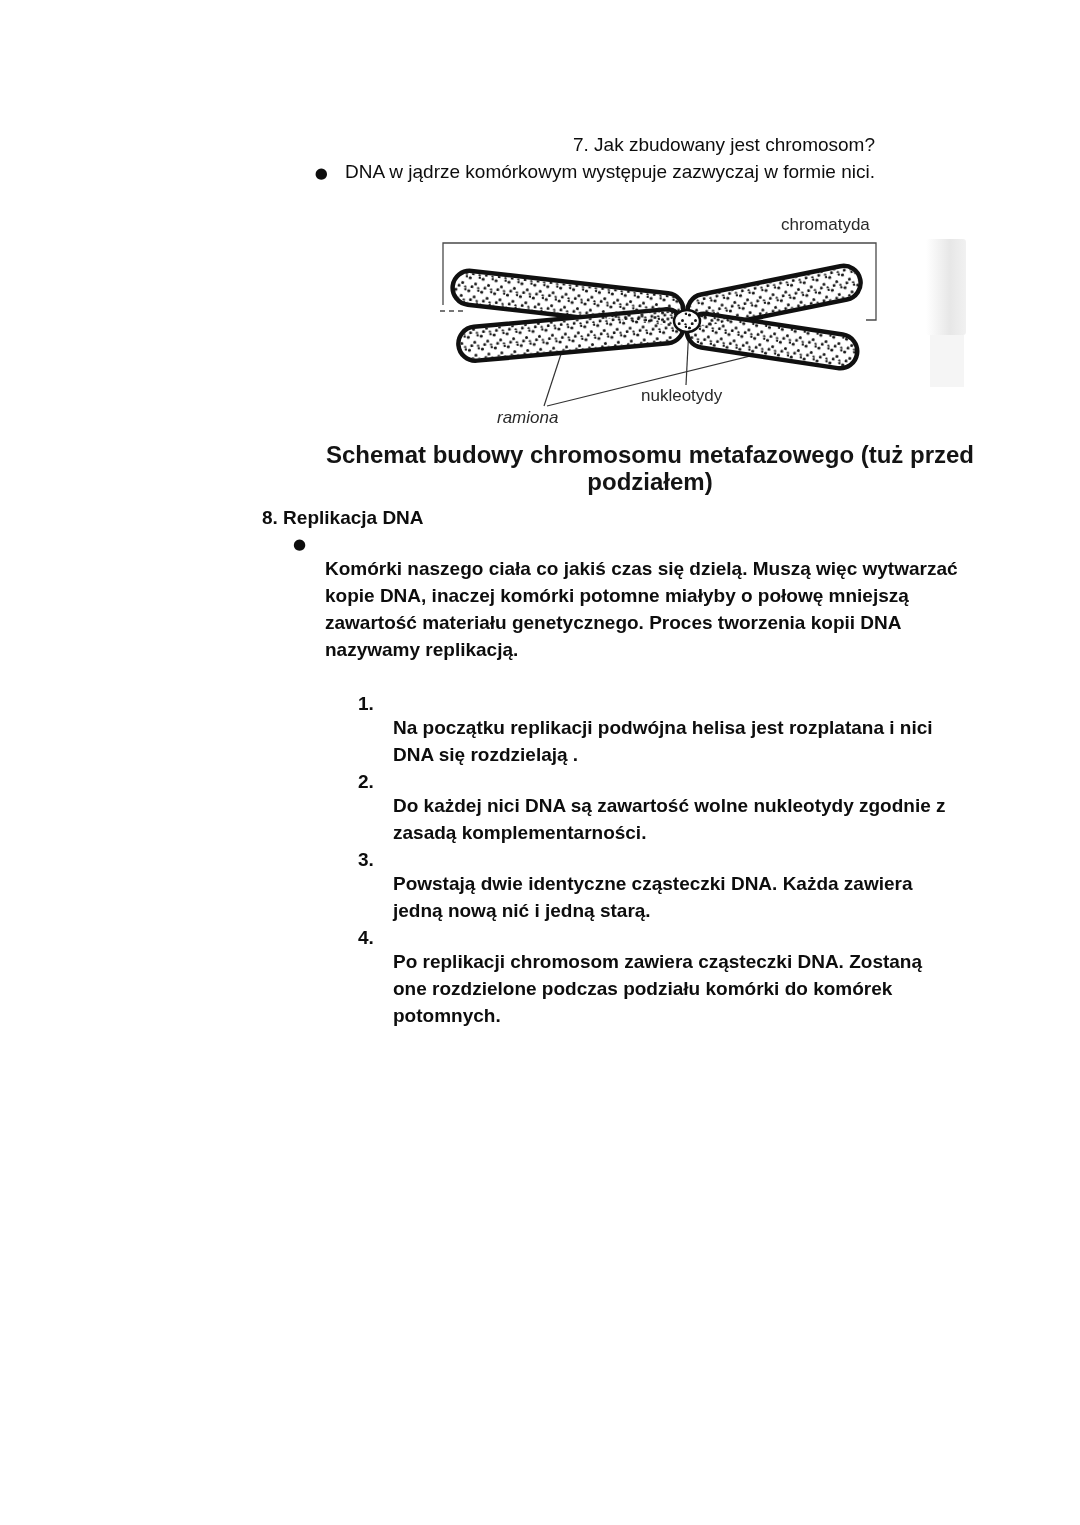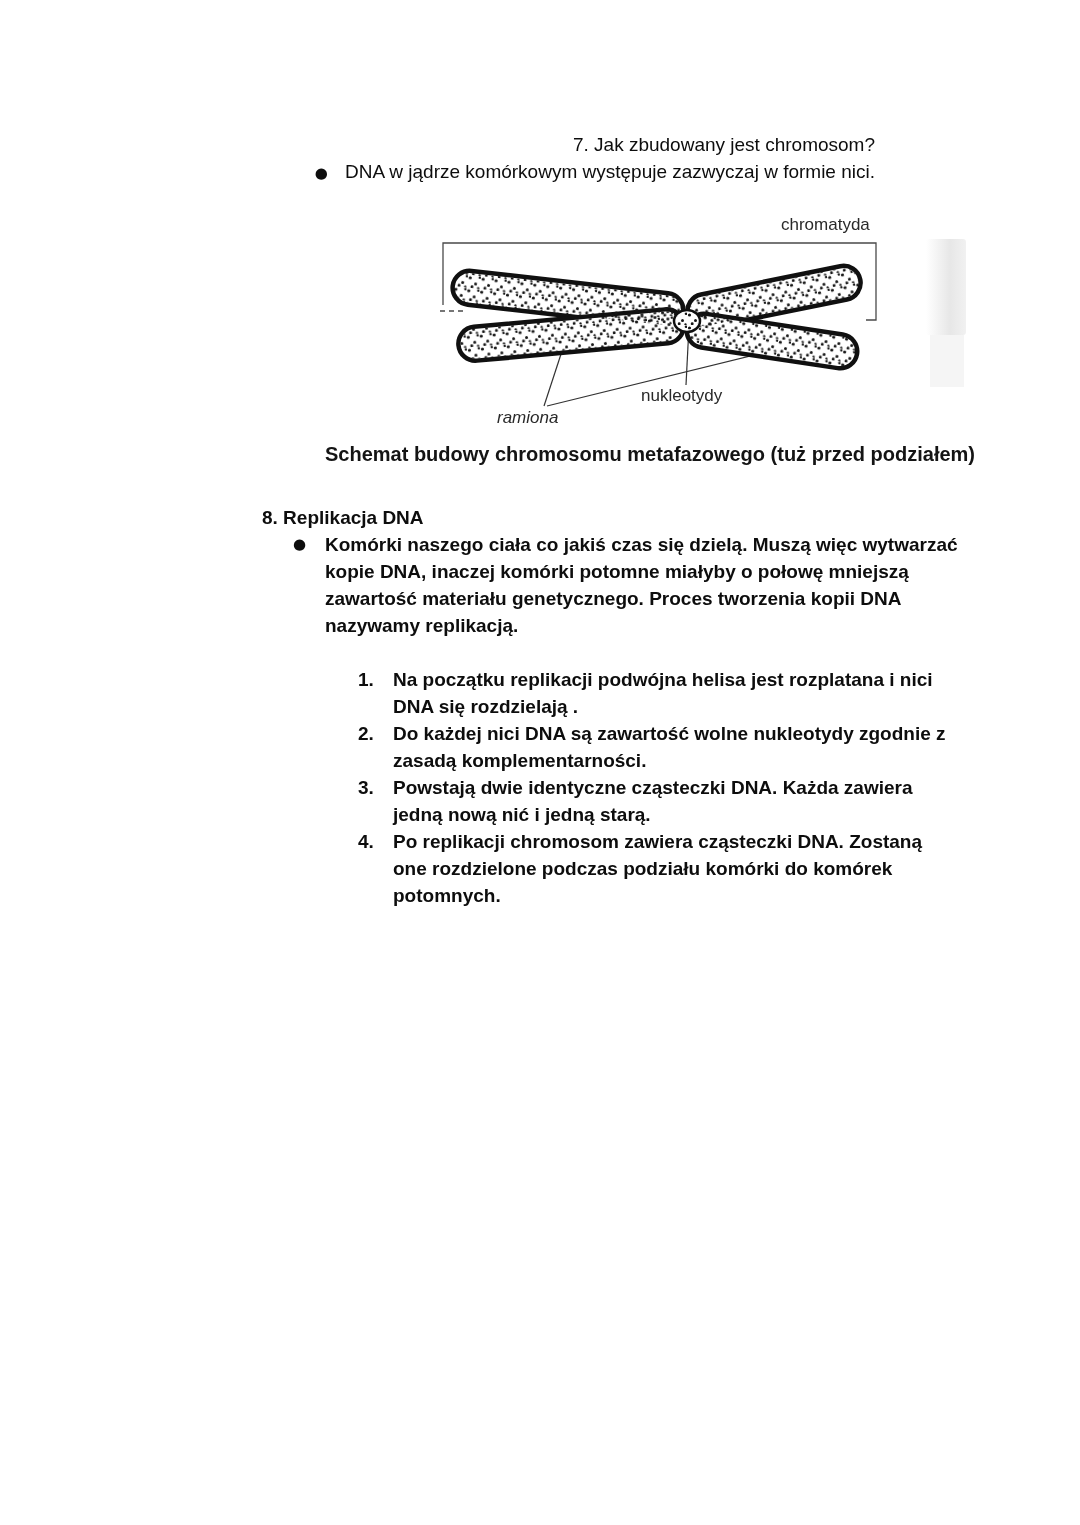--- a/index.html
+++ b/index.html
@@ -56,21 +56,21 @@
   .lbl-chromatyda { left: 781px; top: 215px; }
   .lbl-centometr  { left: 641px; top: 386px; }
   .lbl-ramiona    { left: 497px; top: 408px; font-style: italic; }
   .fig-caption {
     position: absolute;
     left: 315px;
     top: 441px;
     width: 670px;
     text-align: center;
     font-weight: 700;
-    font-size: 20px;
+    font-size: 24px;
     color: #141414;
   }
   .scan-shade {
     position: absolute;
     left: 926px;
     top: 239px;
     width: 40px;
     height: 96px;
     background: linear-gradient(90deg, rgba(0,0,0,0) 0%, rgba(120,120,120,0.18) 60%, rgba(120,120,120,0.10) 100%);
     border-radius: 3px;
@@ -97,21 +97,21 @@
     align-items: flex-start;
     margin-left: 31px;
   }
   .sec8 .bullet8 {
     flex: 0 0 32px;
     width: 32px;
     font-family: "DejaVu Sans", sans-serif;
     font-size: 15px;
     line-height: 27px;
   }
-  .pre { white-space: pre-line; }
+  .pre { white-space: pre-line; margin-top: 24px; }
   .numlist {
     list-style: none;
     margin: 27px 0 0 96px;
     padding: 0;
   }
   .numitem {
     display: flex;
     align-items: flex-start;
   }
   .num {

